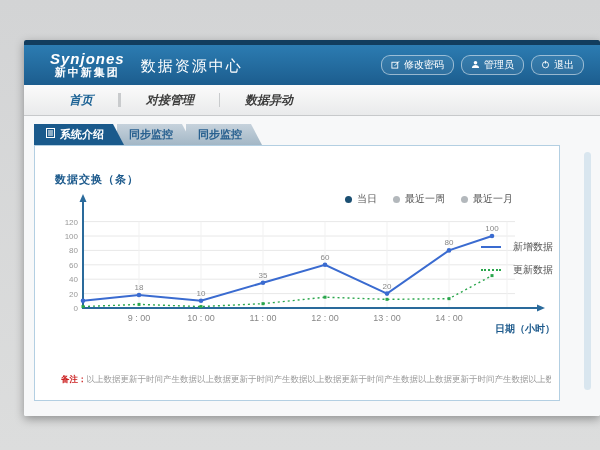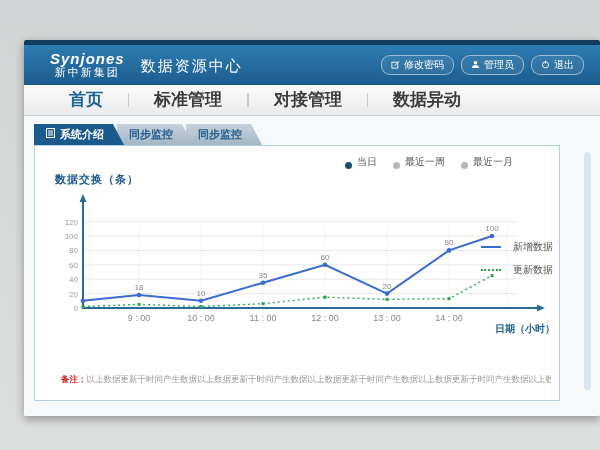--- a/index.html
+++ b/index.html
@@ -4,43 +4,43 @@
 <style>
   html,body{margin:0;padding:0;}
   .stage{width:600px;height:450px;background:linear-gradient(#d3d4d5,#dcdddd);position:relative;
          font-family:"Liberation Sans",sans-serif;overflow:hidden;}
   .window{position:absolute;left:24px;top:40px;width:576px;height:376px;background:#fff;
           box-shadow:0 3px 10px rgba(0,0,0,.35);border-radius:2px;overflow:hidden;}
   .accent{height:5px;background:#123d5e;}
   .header{height:40px;background:linear-gradient(#2c7cb2,#1c5d8e);display:flex;align-items:center;position:relative;}
   .logo{margin-left:26px;text-align:center;color:#fff;}
   .logo .brand{font-style:italic;font-weight:bold;font-size:15px;letter-spacing:1px;line-height:15px;}
-  .logo .company{font-weight:normal;font-size:11px;letter-spacing:2px;line-height:13px;}
+  .logo .company{font-weight:bold;font-size:11px;letter-spacing:2px;line-height:13px;}
   .app-title{color:#fff;font-size:15px;letter-spacing:2px;margin-left:16px;margin-top:2px;}
   .actions{position:absolute;right:16px;top:50%;transform:translateY(-50%);display:flex;gap:7px;}
   .action-btn{display:flex;align-items:center;gap:4px;color:#fff;font-size:10px;
               border:1px solid rgba(255,255,255,.5);border-radius:9px;padding:2px 9px;
               background:rgba(255,255,255,.07);cursor:pointer;white-space:nowrap;}
   .nav{height:30px;background:linear-gradient(#fbfbfb,#e9eaeb);border-bottom:1px solid #c7c9cb;
        display:flex;align-items:center;padding-left:20px;}
-  .nav-item{font-size:17px;font-weight:bold;color:#3c3c3c;padding:0 25px;line-height:30px;cursor:pointer;}
+  .nav-item{font-size:12px;font-weight:bold;color:#3c3c3c;padding:0 25px;line-height:30px;cursor:pointer;font-style:italic;}
   .nav-item.active{color:#1d6395;}
   .nav-sep{width:1px;height:14px;background:#c9cbcd;}
   .content{position:relative;height:301px;background:#f7f8f9;}
   .tabs{display:flex;padding:8px 8px 0 10px;position:relative;text-align:center;}
   .tab{height:21px;line-height:21px;font-size:11px;font-weight:bold;padding:0 20px 0 12px;
        clip-path:polygon(0 0,calc(100% - 11px) 0,100% 100%,0 100%);cursor:pointer;position:relative;}
   .tab.active{background:#1a5a8c;color:#fff;display:flex;align-items:center;gap:5px;z-index:3;}
   .tab.inactive{background:linear-gradient(#c6d2dc,#a3b7c6);color:#28608f;margin-left:-7px;}
   .tabs .tab:nth-child(2){z-index:2;}
   .tabs .tab:nth-child(3){z-index:1;}
   .panel{position:absolute;left:10px;top:29px;width:524px;height:254px;background:#fff;border:1px solid #b3cfe2;}
   .sb{position:absolute;right:9px;top:36px;width:7px;height:238px;background:#d9e6ef;border-radius:4px;}
   .periods{position:absolute;top:9px;right:46px;display:flex;gap:16px;align-items:center;}
-  .period{display:flex;align-items:flex-end;gap:5px;font-size:10px;color:#555;cursor:pointer;}
+  .period{display:flex;align-items:center;gap:5px;font-size:10px;color:#555;cursor:pointer;margin-top:37px;}
   .dot{width:7px;height:7px;border-radius:50%;background:#b3b8bc;}
   .period.selected .dot{background:#1b4f72;}
   .ytitle{position:absolute;top:26px;left:20px;font-size:11px;font-weight:bold;color:#1d5a8c;letter-spacing:1px;}
   svg.chart{position:absolute;left:2px;top:44px;}
   svg.chart text{font-family:"Liberation Sans",sans-serif;}
   .legend{position:absolute;right:6px;top:94px;display:flex;flex-direction:column;gap:9px;}
   .legend-item{display:flex;align-items:center;gap:12px;font-size:10px;color:#555;}
   .ls{width:20px;height:0;border-top:2px solid #3a6bd0;}
   .ls.dotted{border-top-style:dotted;border-top-color:#2aa64c;}
   .note{position:absolute;left:26px;right:8px;bottom:14px;font-size:8.5px;color:#9a9a9a;
@@ -81,21 +81,20 @@
                 <line x1="5" y1="0.8" x2="5" y2="4" stroke="#fff"></line>
               </svg></span>
           <span>退出</span>
         </div>
       </div>
     </div>
 
     <div class="nav">
       <div class="nav-item active">首页</div>
       <div class="nav-sep"></div>
-      <div class="nav-item">标准管理</div>
       <div class="nav-sep"></div>
       <div class="nav-sep"></div>
       <div class="nav-item">对接管理</div>
       <div class="nav-sep"></div>
       <div class="nav-item">数据异动</div>
     </div>
 
     <div class="content">
       <div class="tabs">
         <div class="tab active">

